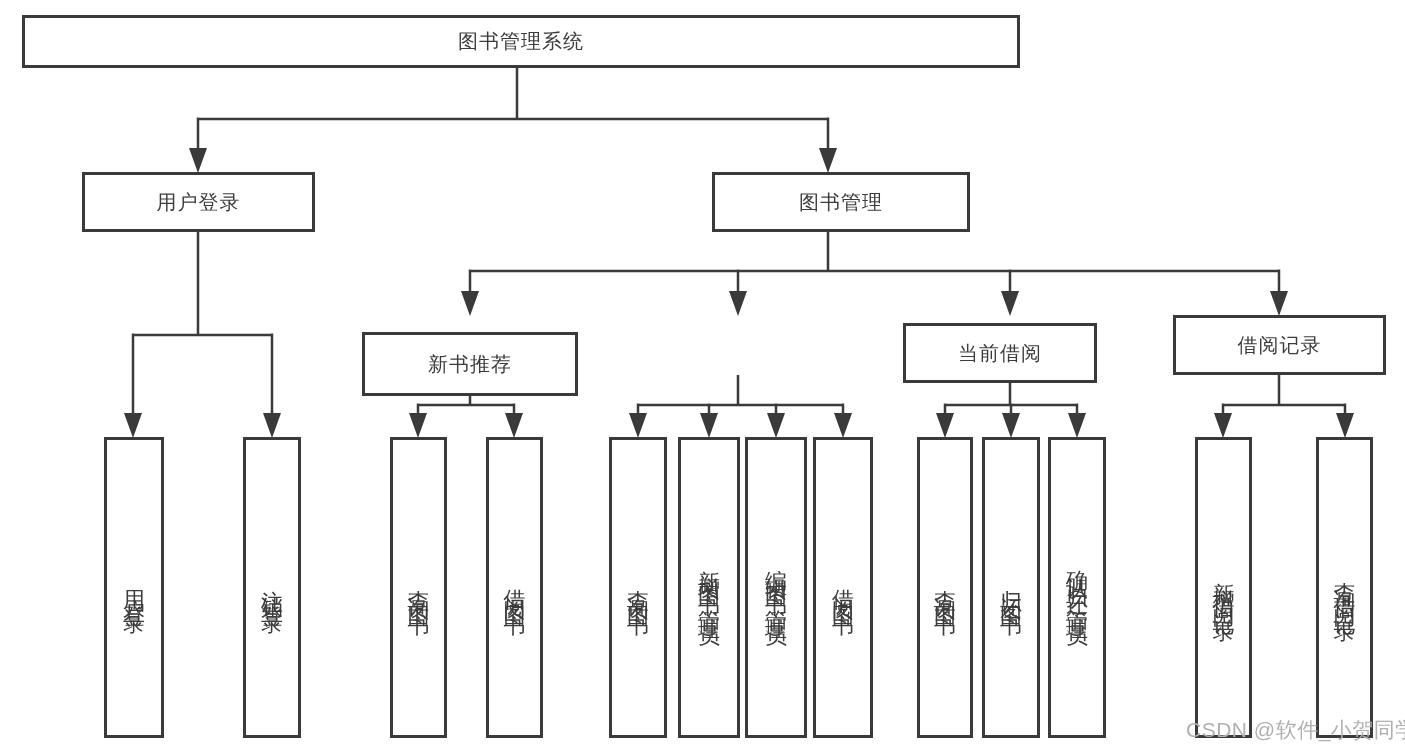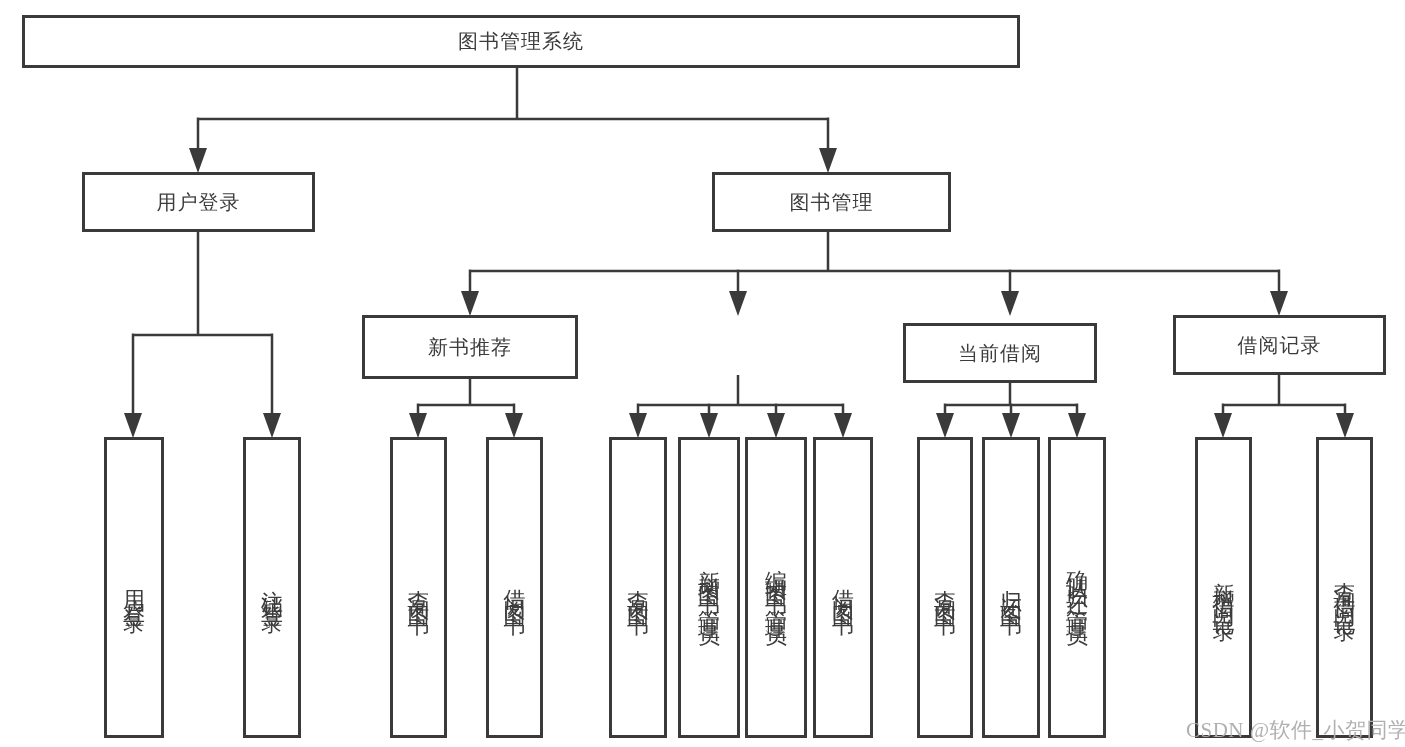--- a/index.html
+++ b/index.html
@@ -1,20 +1,20 @@
 <!DOCTYPE html>
 <html lang="zh"><head>
 <meta charset="utf-8">
 <style>
   html,body{margin:0;padding:0;background:#ffffff;}
   .stage{
     position:relative;
     width:1405px;height:747px;
     background:#ffffff;
-    font-family:Liberation Serif, serif;
+    font-family:Liberation Sans, sans-serif;
     overflow:hidden;
   }
   .connectors{position:absolute;left:0;top:0;z-index:0;}
   .box{
     position:absolute;
     box-sizing:border-box;
     border:3px solid #3a3a3a;
     background:#ffffff;
     display:flex;
     align-items:center;
@@ -84,25 +84,25 @@
       M1336 413 L1354 413 L1345 438 Z"></path>
   </svg>
 
   <div class="box hbox" style="left:22px;top:15px;width:998px;height:53px">
     <span>图书管理系统</span>
   </div>
 
   <div class="box hbox" style="left:82px;top:172px;width:233px;height:60px">
     <span>用户登录</span>
   </div>
-  <div class="box hbox" style="left:712px;top:172px;width:239px;height:60px">
+  <div class="box hbox" style="left:712px;top:172px;width:258px;height:60px">
     <span>图书管理</span>
   </div>
 
-  <div class="box hbox" style="left:362px;top:315px;width:216px;height:64px">
+  <div class="box hbox" style="left:362px;top:332px;width:216px;height:64px">
     <span>新书推荐</span>
   </div>
   <div class="box hbox" style="left:903px;top:323px;width:194px;height:60px">
     <span>当前借阅</span>
   </div>
   <div class="box hbox" style="left:1173px;top:315px;width:213px;height:60px">
     <span>借阅记录</span>
   </div>
 
   <div class="box leaf" style="left:104px;top:437px;width:60px;height:301px">

